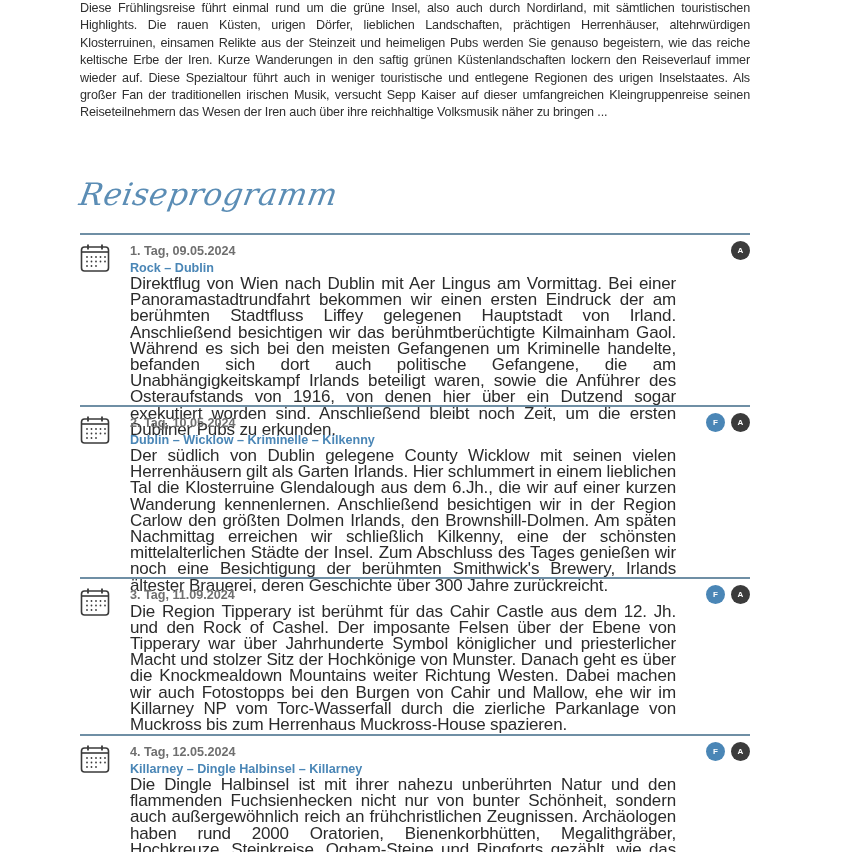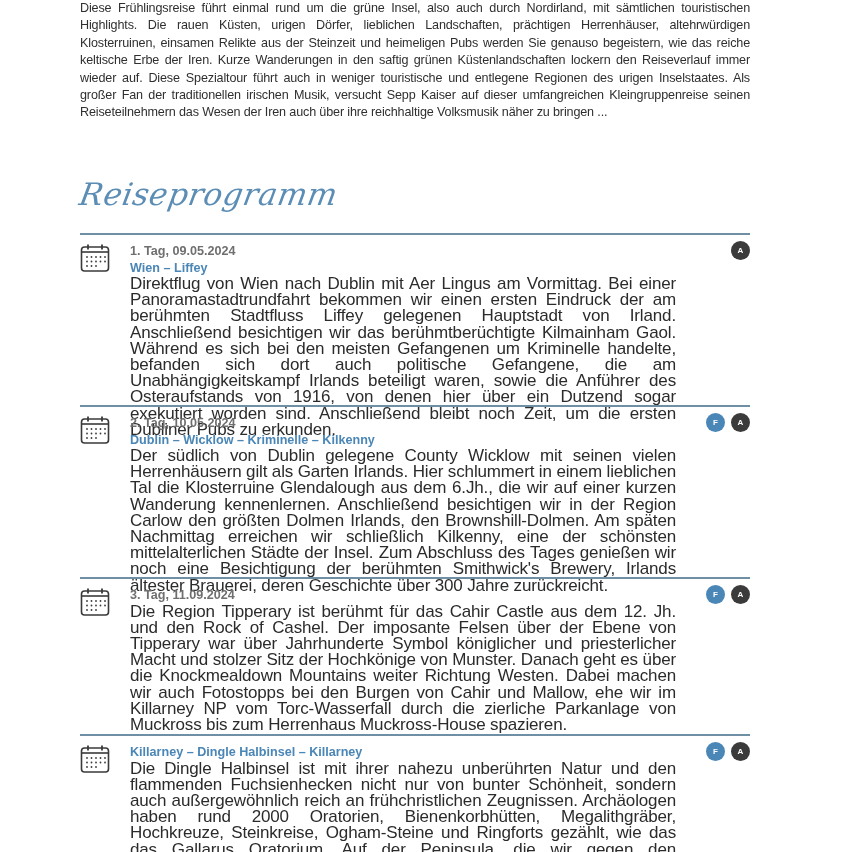--- a/index.html
+++ b/index.html
@@ -66,21 +66,21 @@
           <circle cx="16" cy="18.5" r="0.9"></circle>
           <circle cx="20.5" cy="18.5" r="0.9"></circle>
           <circle cx="25" cy="18.5" r="0.9"></circle>
         <circle cx="7" cy="23" r="0.9"></circle>
           <circle cx="11.5" cy="23" r="0.9"></circle>
           <circle cx="16" cy="23" r="0.9"></circle>
       </g>
     </svg>
     <div class="day-body">
       <div class="day-date">1. Tag, 09.05.2024</div>
-      <div class="day-route">Wien – Liffey</div>
+      <div class="day-route">Rock – Dublin</div>
       <p class="day-text">Direktflug von Wien nach Dublin mit Aer Lingus am Vormittag. Bei einer Panoramastadtrundfahrt bekommen wir einen ersten Eindruck der am berühmten Stadtfluss Liffey gelegenen Hauptstadt von Irland. Anschließend besichtigen wir das berühmtberüchtigte Kilmainham Gaol. Während es sich bei den meisten Gefangenen um Kriminelle handelte, befanden sich dort auch politische Gefangene, die am Unabhängigkeitskampf Irlands beteiligt waren, sowie die Anführer des Osteraufstands von 1916, von denen hier über ein Dutzend sogar exekutiert worden sind. Anschließend bleibt noch Zeit, um die ersten Dubliner Pubs zu erkunden.</p>
     </div>
     <div class="badges">
       <div class="badge badge-a">A</div>
     </div>
   </div>
 
   <div class="day" style="top:405px; height:170px;">
     <svg class="cal-icon" viewBox="0 0 30 30">
       <rect x="1.5" y="4" width="27" height="24" rx="3" fill="none" stroke="#3a3a3a" stroke-width="1.6"></rect>
@@ -162,20 +162,21 @@
           <circle cx="11.5" cy="18.5" r="0.9"></circle>
           <circle cx="16" cy="18.5" r="0.9"></circle>
           <circle cx="20.5" cy="18.5" r="0.9"></circle>
           <circle cx="25" cy="18.5" r="0.9"></circle>
         <circle cx="7" cy="23" r="0.9"></circle>
           <circle cx="11.5" cy="23" r="0.9"></circle>
           <circle cx="16" cy="23" r="0.9"></circle>
       </g>
     </svg>
     <div class="day-body">
+      <div class="day-date">4. Tag, 12.05.2024</div>
       <div class="day-route">Killarney – Dingle Halbinsel – Killarney</div>
       <p class="day-text">Die Dingle Halbinsel ist mit ihrer nahezu unberührten Natur und den flammenden Fuchsienhecken nicht nur von bunter Schönheit, sondern auch außergewöhnlich reich an frühchristlichen Zeugnissen. Archäologen haben rund 2000 Oratorien, Bienenkorbhütten, Megalithgräber, Hochkreuze, Steinkreise, Ogham-Steine und Ringforts gezählt, wie das das Gallarus Oratorium. Auf der Peninsula, die wir gegen den Uhrzeigesinn umrunden, liegt mit dem Kap Slea Head auch der westlichste Punkt Europas. Beim</p>
     </div>
     <div class="badges">
       <div class="badge badge-f">F</div>
       <div class="badge badge-a">A</div>
     </div>
   </div>
 </div>
 

